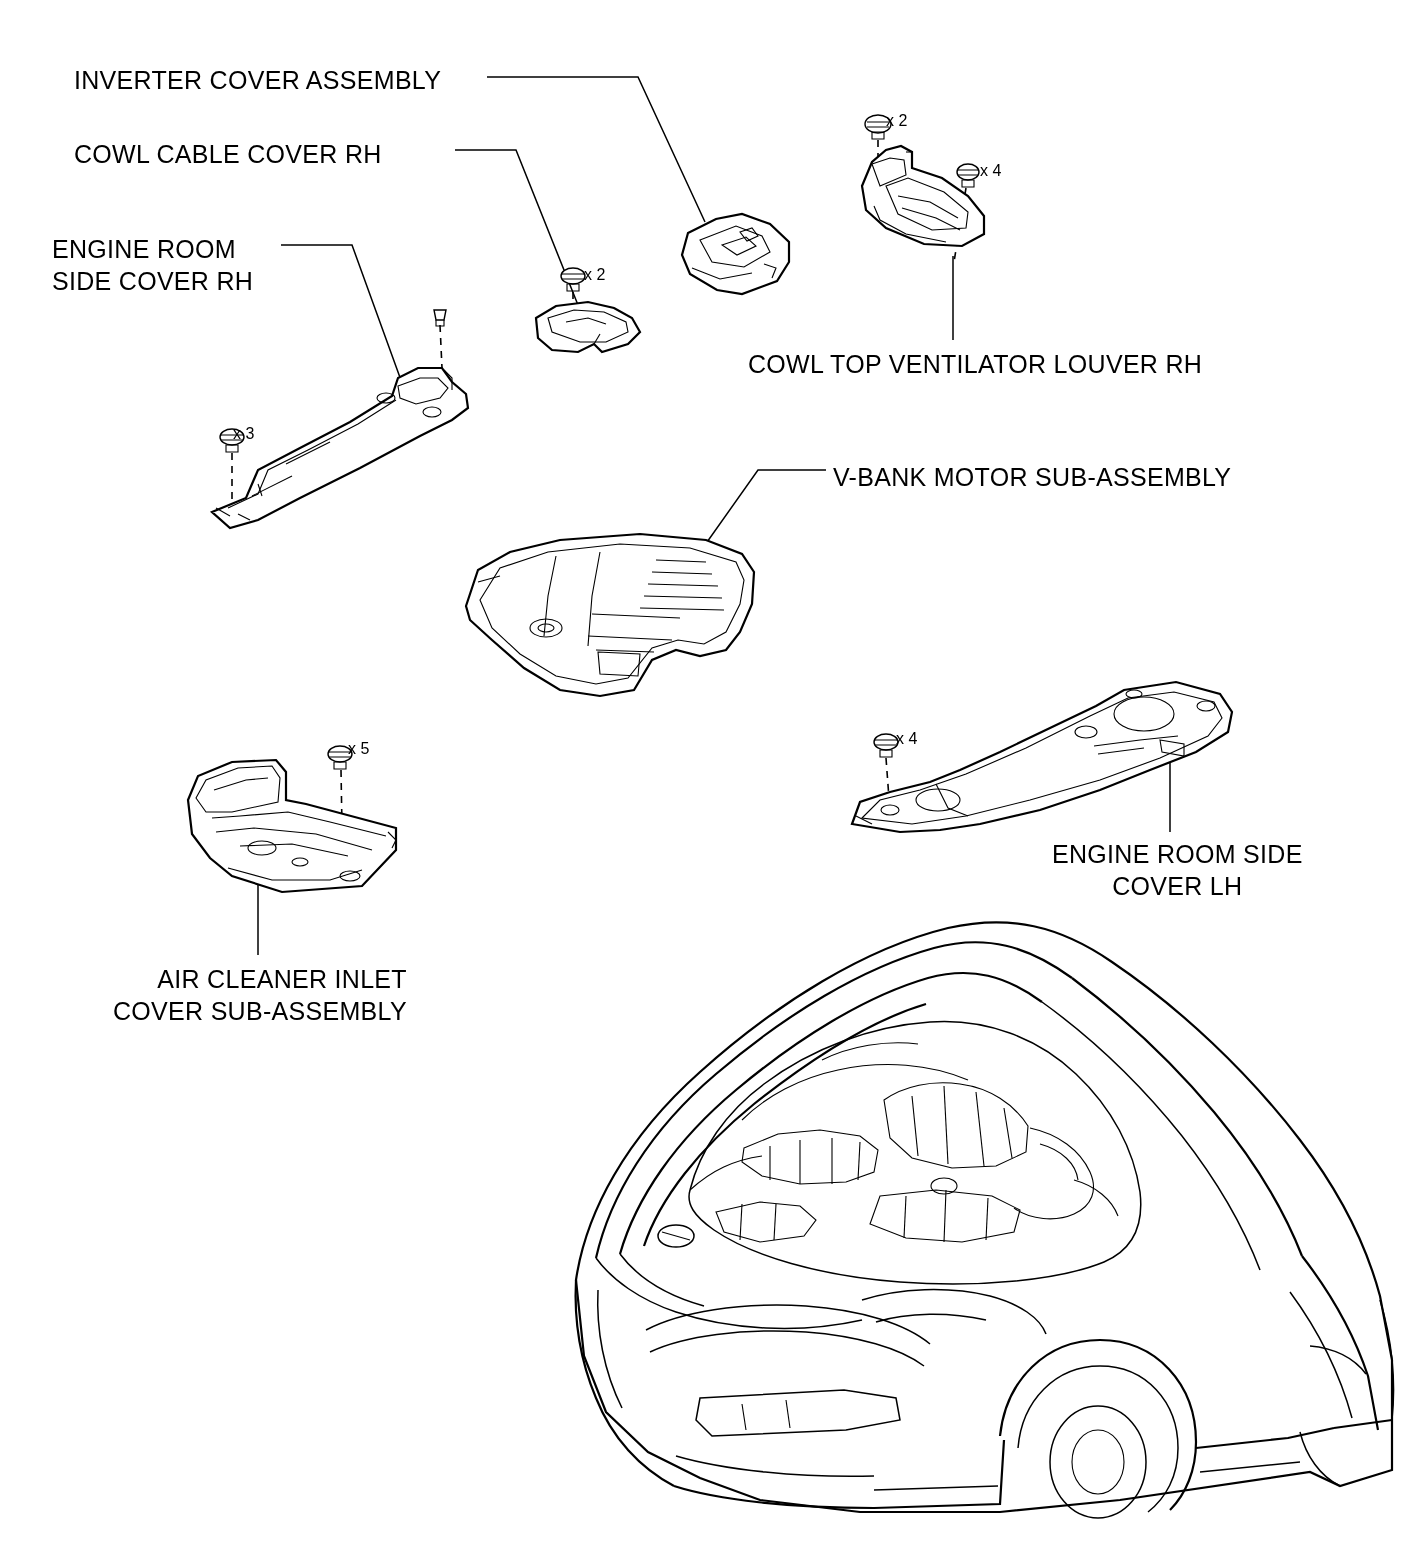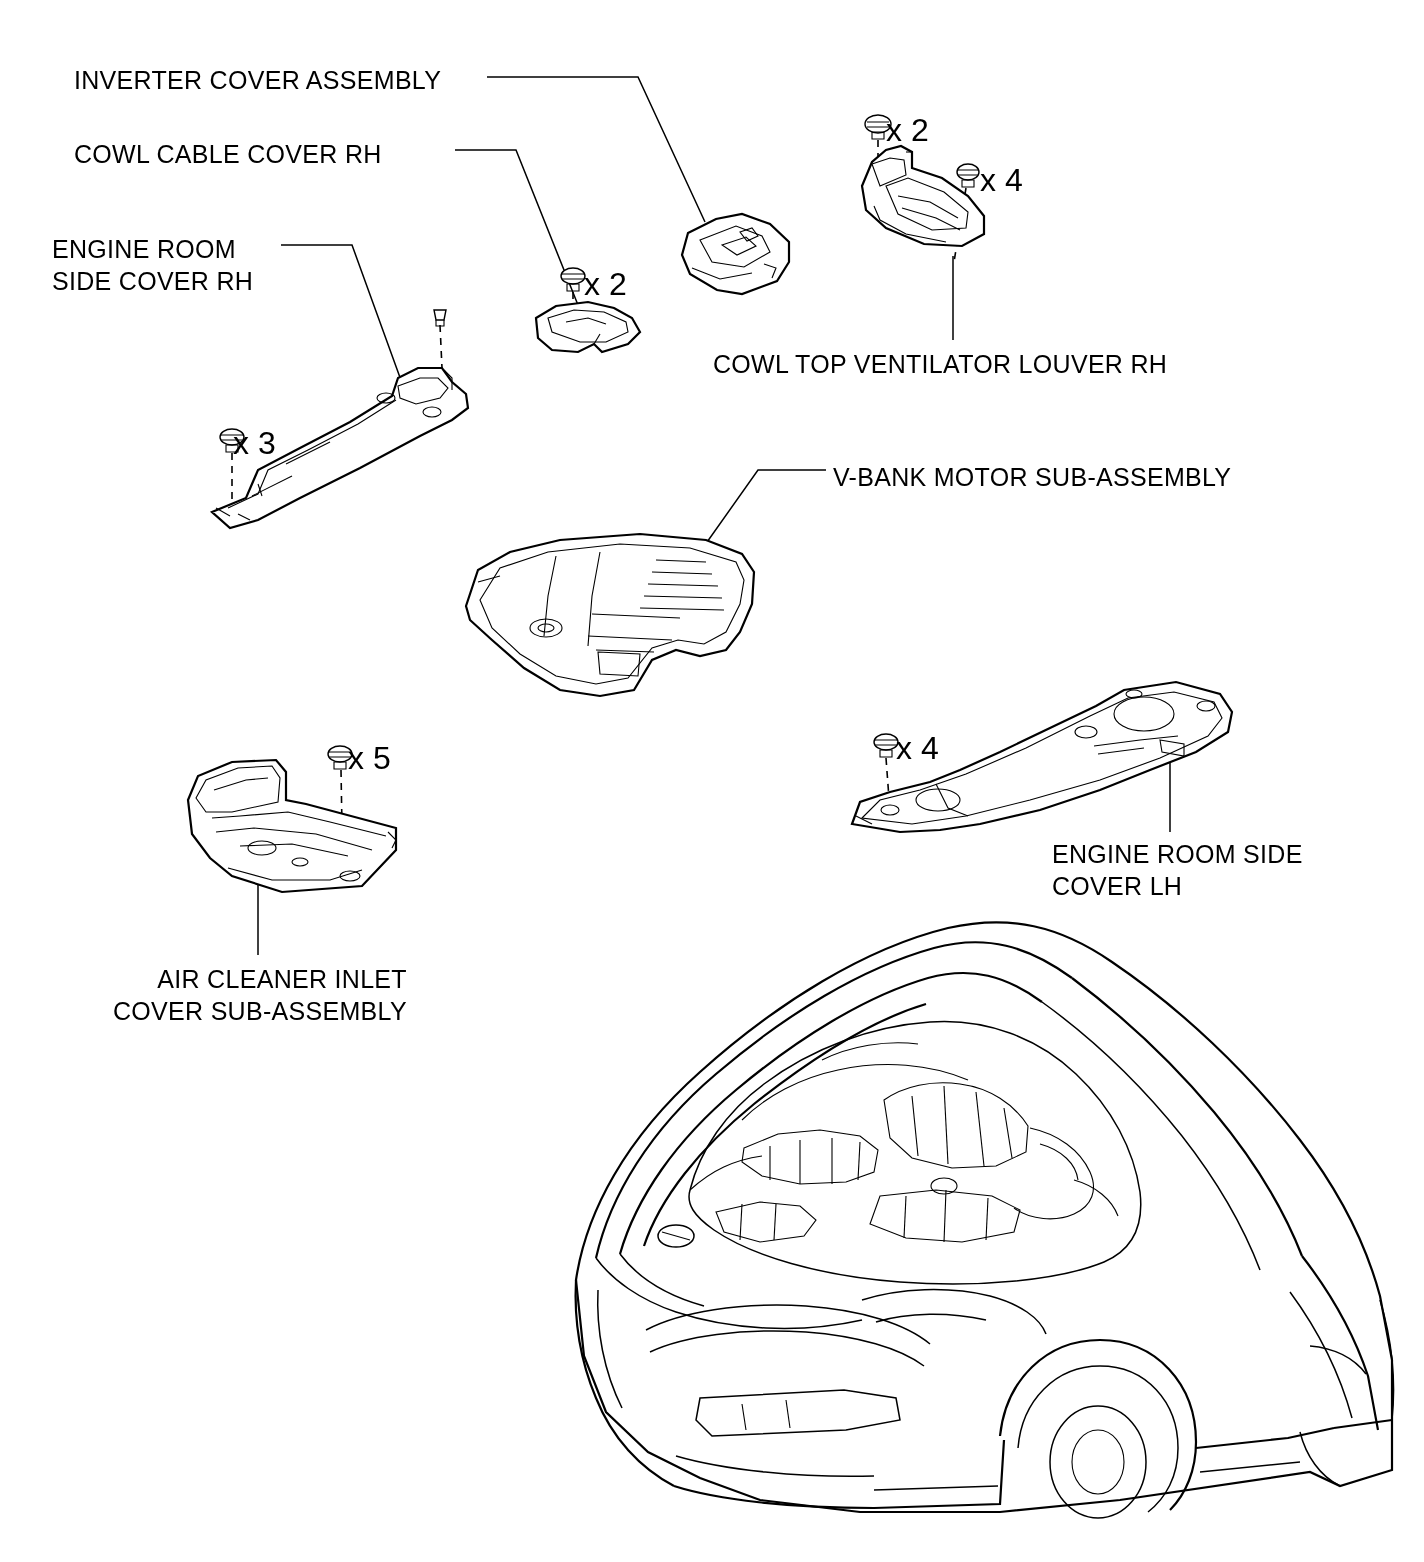--- a/index.html
+++ b/index.html
@@ -26,21 +26,21 @@
     font-family: "Liberation Sans", sans-serif;
     font-size: 25px;
     letter-spacing: 0.3px;
     color: #000000;
     white-space: pre;
     line-height: 1.28;
   }
   .qty {
     position: absolute;
     font-family: "Liberation Sans", sans-serif;
-    font-size: 32px;
+    font-size: 16px;
     color: #000000;
     white-space: pre;
   }
   svg {
     position: absolute;
     left: 0;
     top: 0;
     overflow: visible;
   }
   .ln { fill: none; stroke: #000000; stroke-width: 2.2; }
@@ -302,23 +302,23 @@
 
       <path class="ln-thin" d="M862 1300 C 900 1288, 948 1286, 990 1296 C 1020 1304, 1040 1318, 1046 1334"></path>
       <path class="ln-thin" d="M876 1322 C 908 1312, 950 1312, 986 1320"></path>
     </g>
   </svg>
 
   <div class="label" style="left:74px; top:64px;">INVERTER COVER ASSEMBLY</div>
   <div class="label" style="left:74px; top:138px;">COWL CABLE COVER RH</div>
   <div class="label" style="left:52px; top:233px;">ENGINE ROOM
 SIDE COVER RH</div>
-  <div class="label" style="left:713px; top:348px;text-align:center;">COWL TOP VENTILATOR LOUVER RH</div>
+  <div class="label" style="left:748px; top:348px;text-align:center;">COWL TOP VENTILATOR LOUVER RH</div>
   <div class="label" style="left:833px; top:461px;">V-BANK MOTOR SUB-ASSEMBLY</div>
-  <div class="label" style="left:1052px; top:838px;">ENGINE ROOM SIDE
+  <div class="label" style="left:1052px; top:838px;text-align:center;">ENGINE ROOM SIDE
 COVER LH</div>
   <div class="label" style="left:113px; top:963px;text-align:right;">AIR CLEANER INLET
 COVER SUB-ASSEMBLY</div>
 
   <div class="qty" style="left:886px; top:112px;">x 2</div>
   <div class="qty" style="left:980px; top:162px;">x 4</div>
   <div class="qty" style="left:584px; top:266px;">x 2</div>
   <div class="qty" style="left:233px; top:425px;">x 3</div>
   <div class="qty" style="left:896px; top:730px;">x 4</div>
   <div class="qty" style="left:348px; top:740px;">x 5</div>

